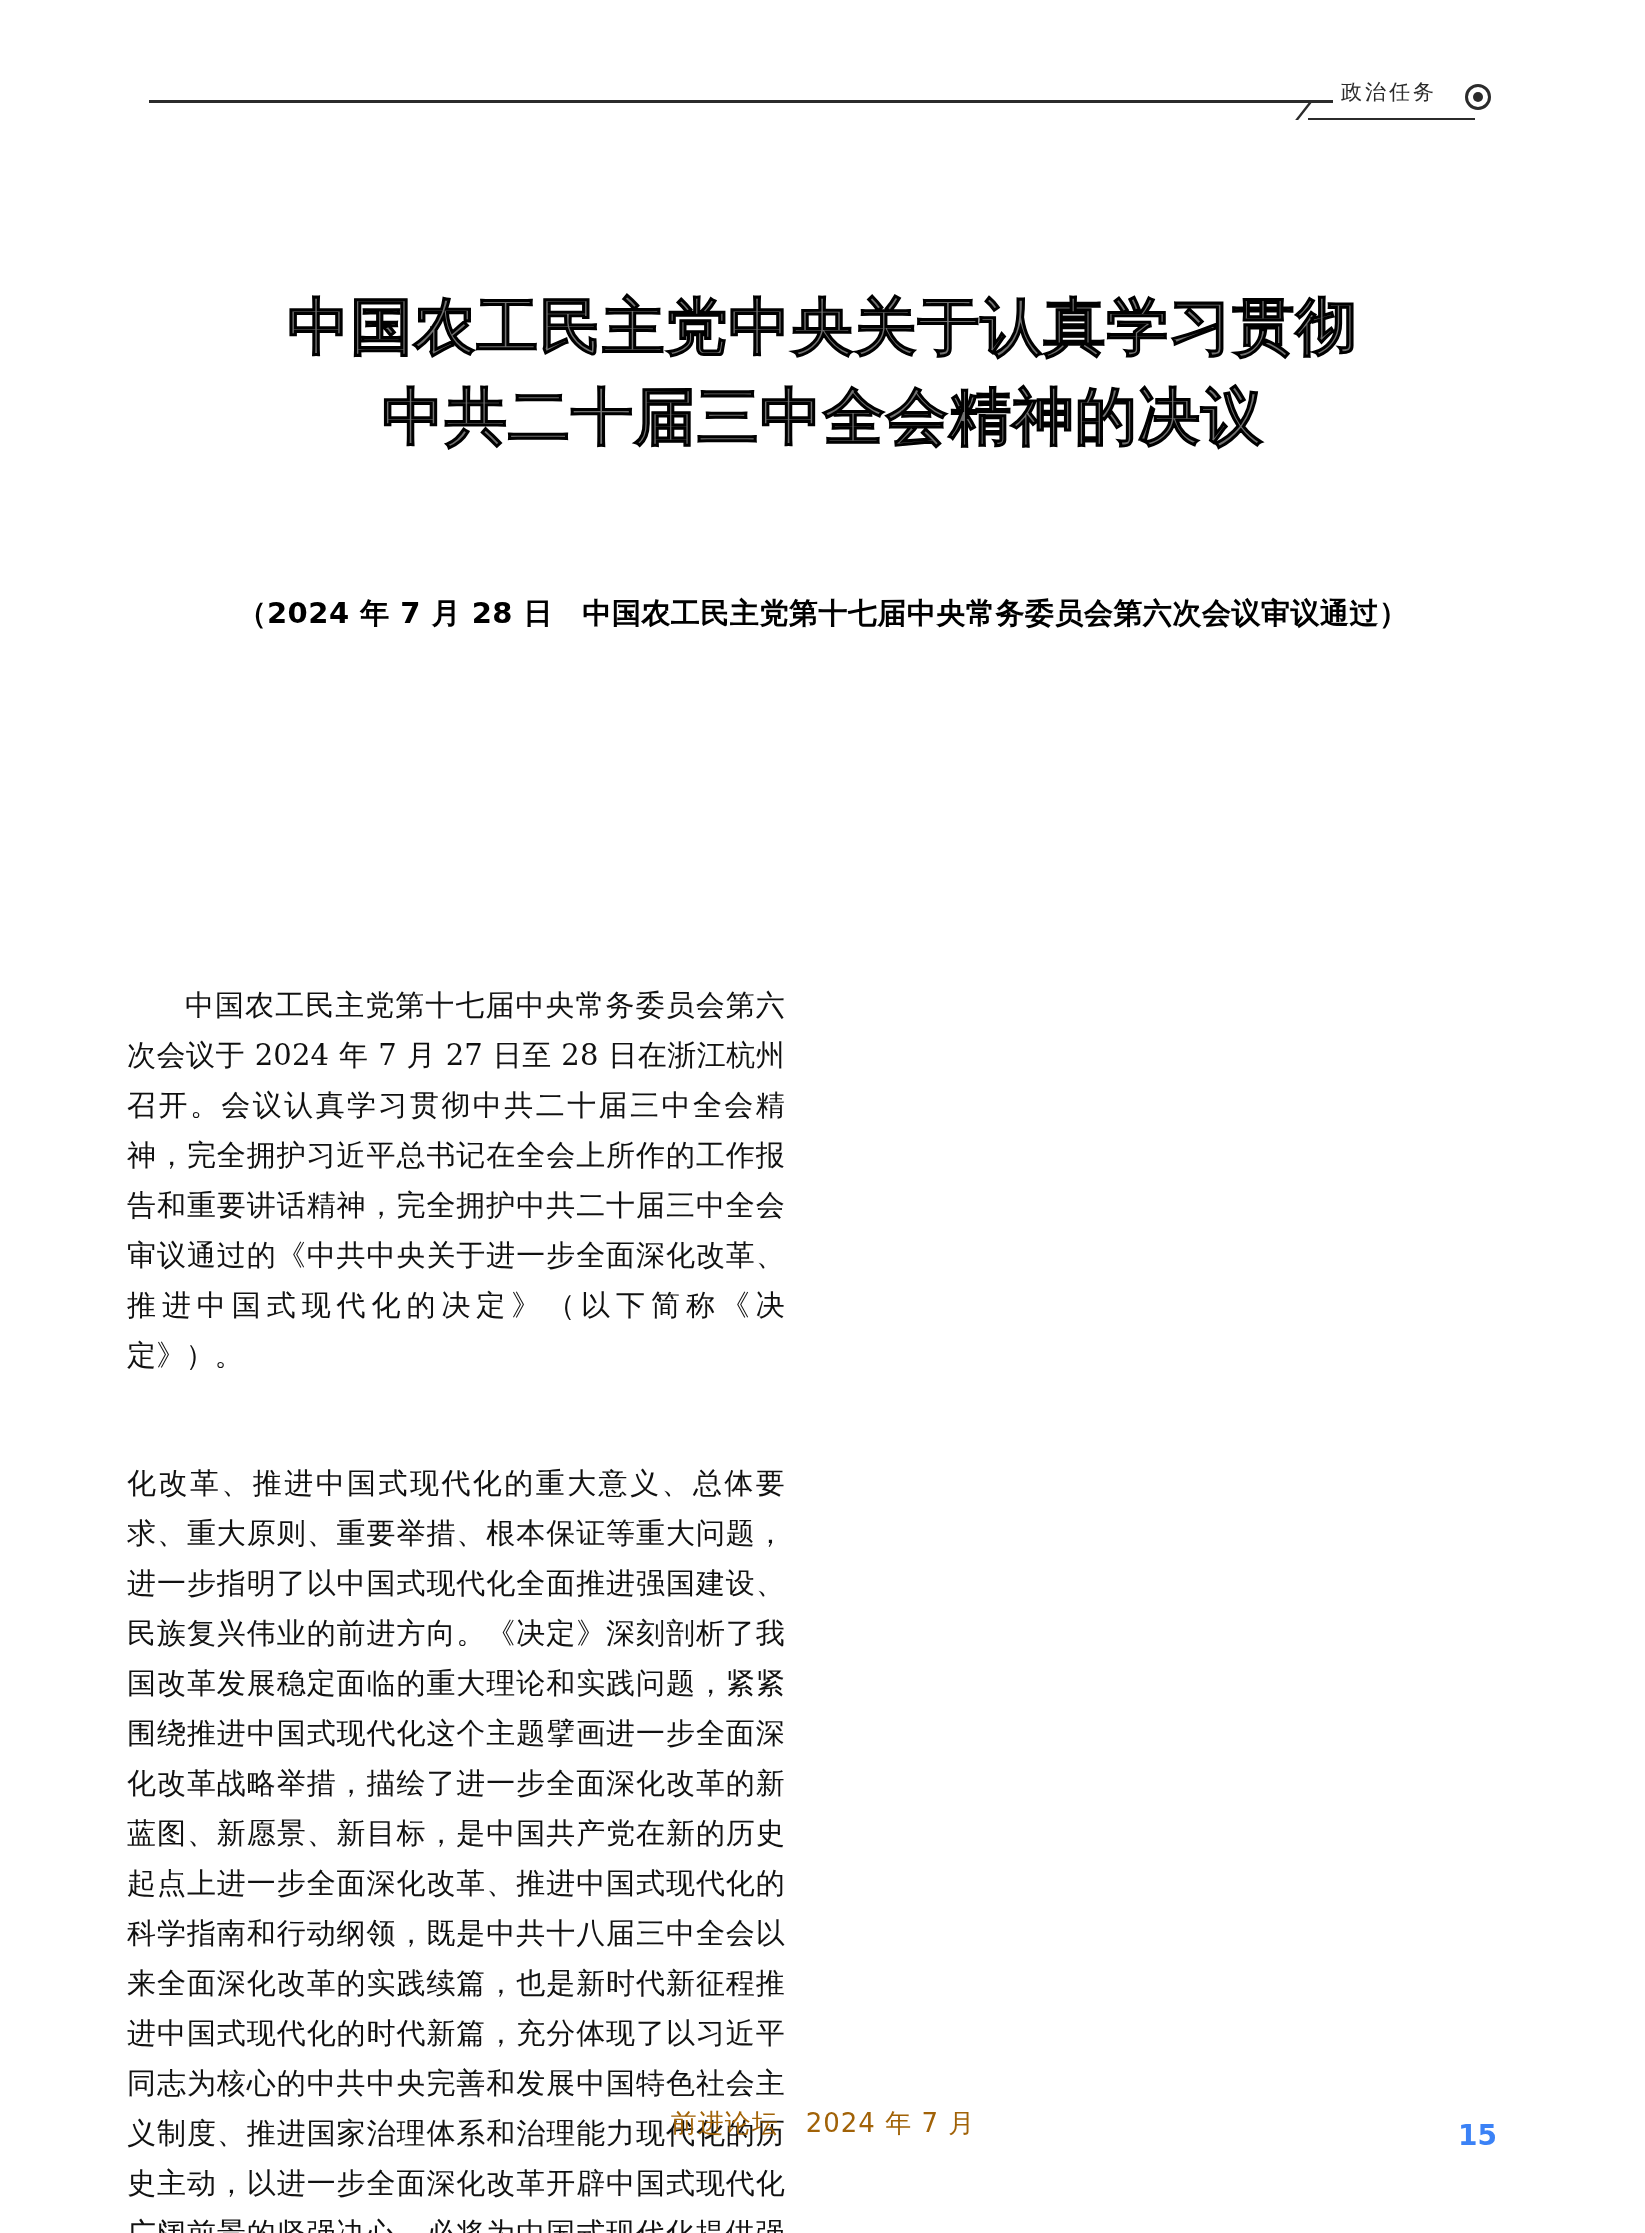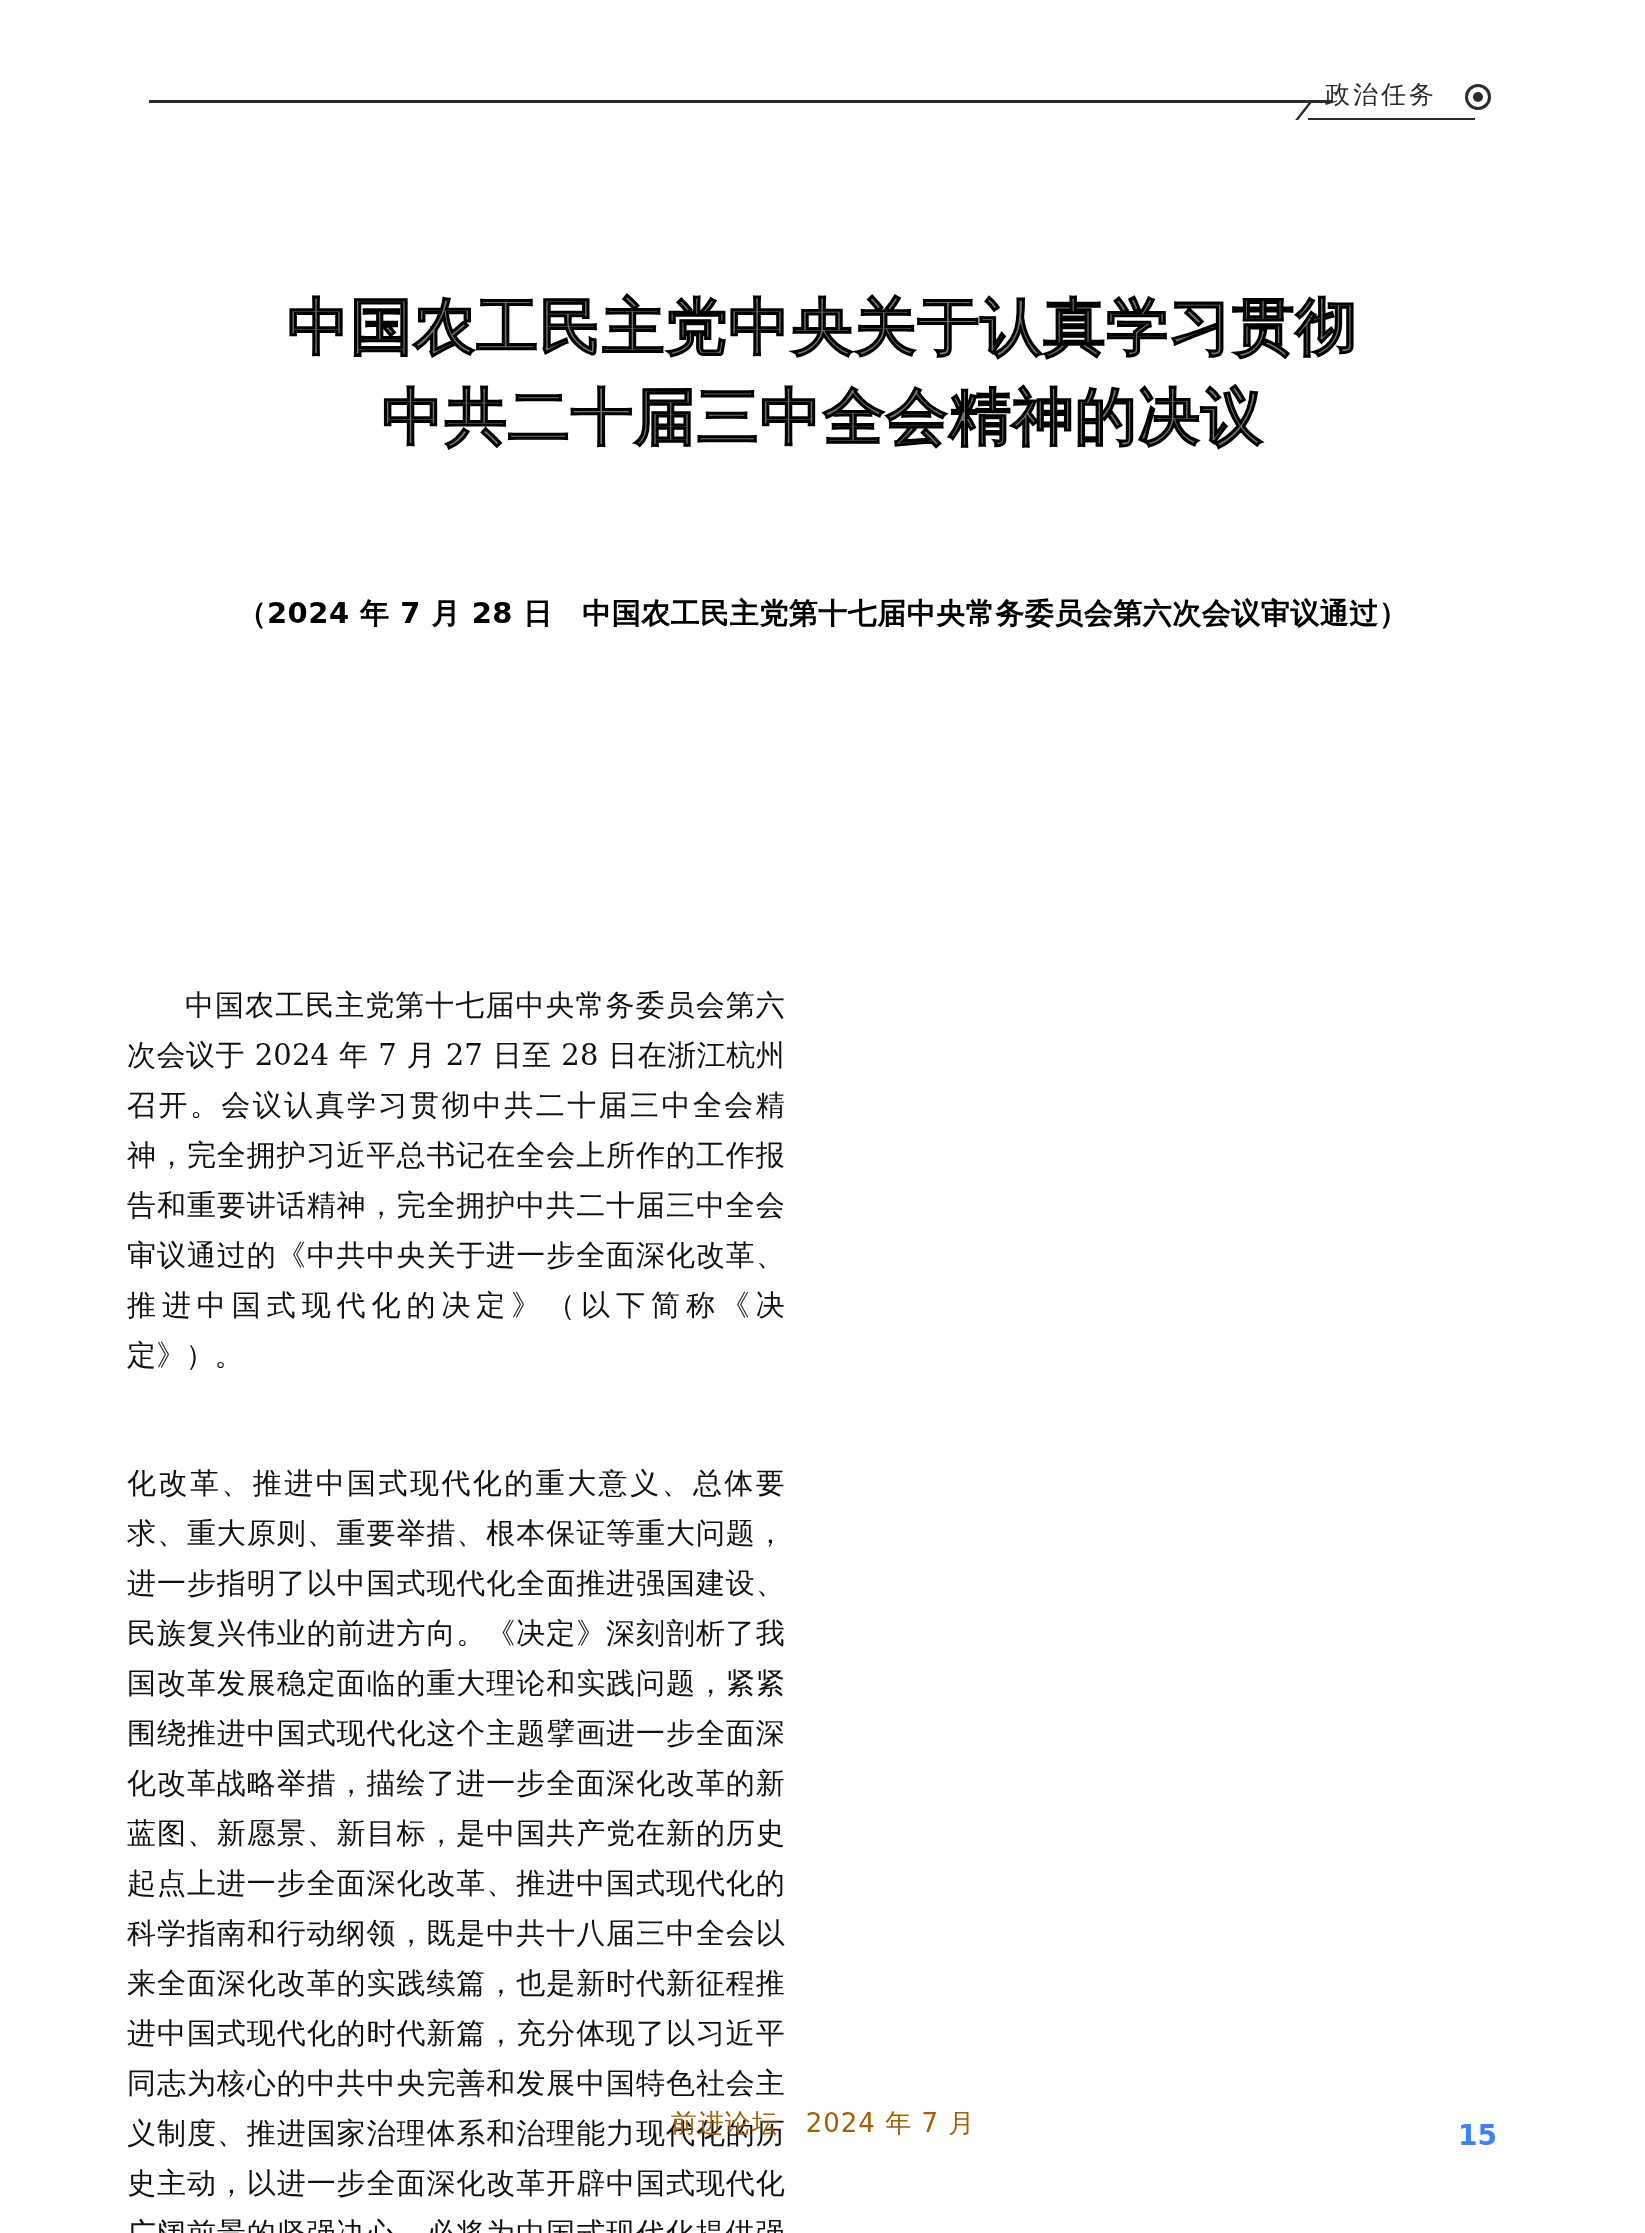--- a/index.html
+++ b/index.html
@@ -53,21 +53,21 @@
     width: 26px;
     height: 20px;
     border-left: 3px solid #2b2b2b;
     transform: skewX(-38deg);
   }
   .header-label {
     position: absolute;
     top: 0px;
     right: 62px;
     font-family: Liberation Serif, serif;
-    font-size: 25px;
+    font-size: 21px;
     letter-spacing: 3px;
     color: #2b2b2b;
     white-space: nowrap;
   }
   .header-dot {
     position: absolute;
     top: 6px;
     right: 8px;
     width: 26px;
     height: 26px;

